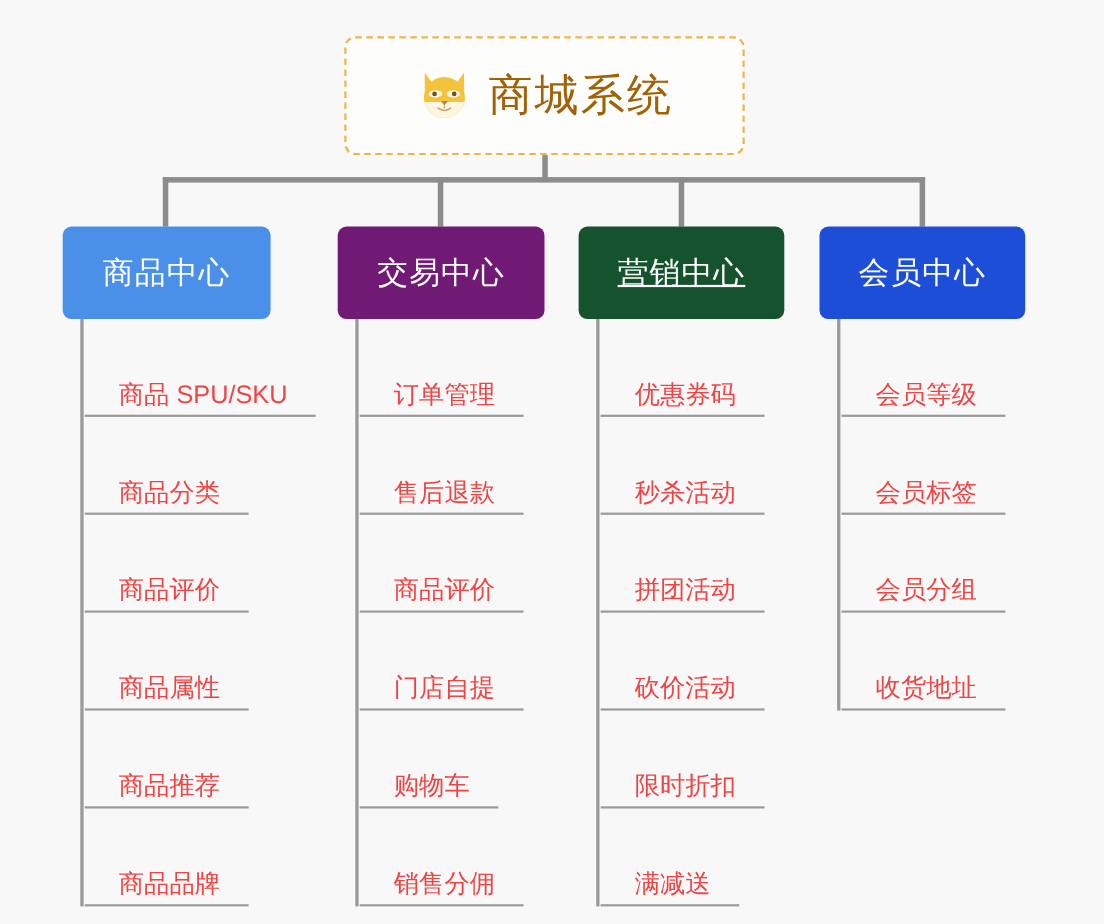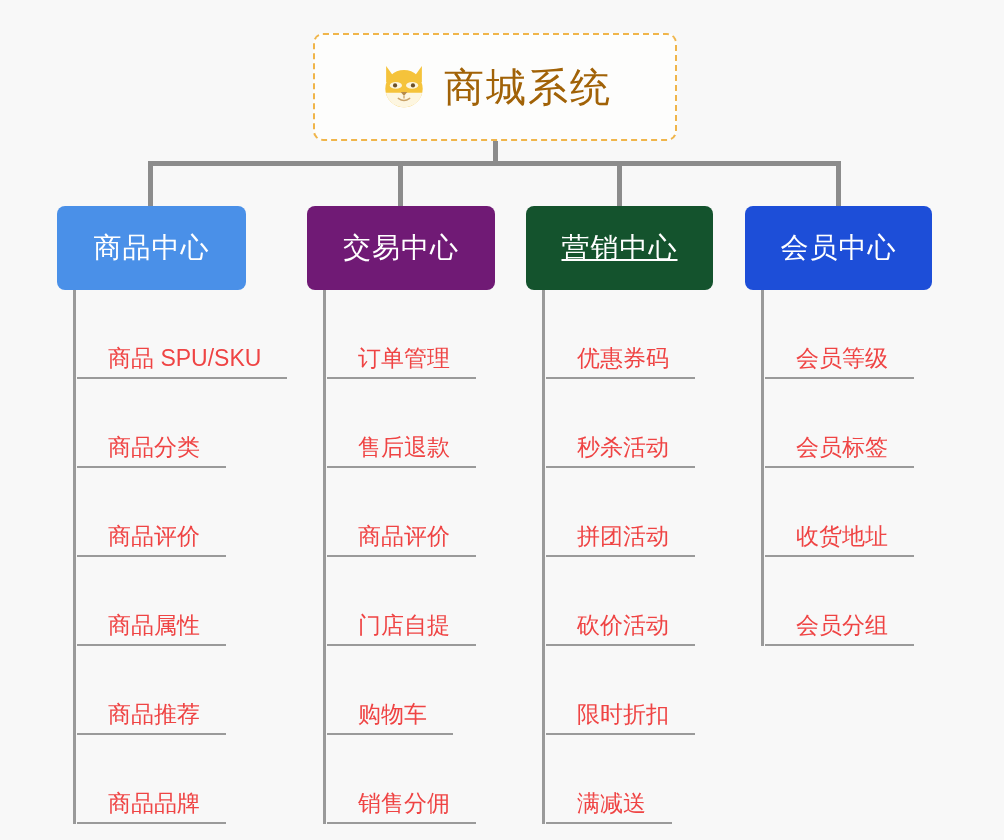--- a/index.html
+++ b/index.html
@@ -240,21 +240,21 @@
       <span>会员中心</span>
     </div>
     <div class="branch-items">
       <div class="branch-item">
           <span class="branch-item-inner">会员等级</span>
         </div>
       <div class="branch-item">
           <span class="branch-item-inner">会员标签</span>
         </div>
       <div class="branch-item">
+          <span class="branch-item-inner">会员分组</span>
+        </div>
+      <div class="branch-item">
           <span class="branch-item-inner">收货地址</span>
         </div>
-      <div class="branch-item">
-          <span class="branch-item-inner">会员分组</span>
-        </div>
     </div>
   </div>
 
 </div>
 
 </body></html>

